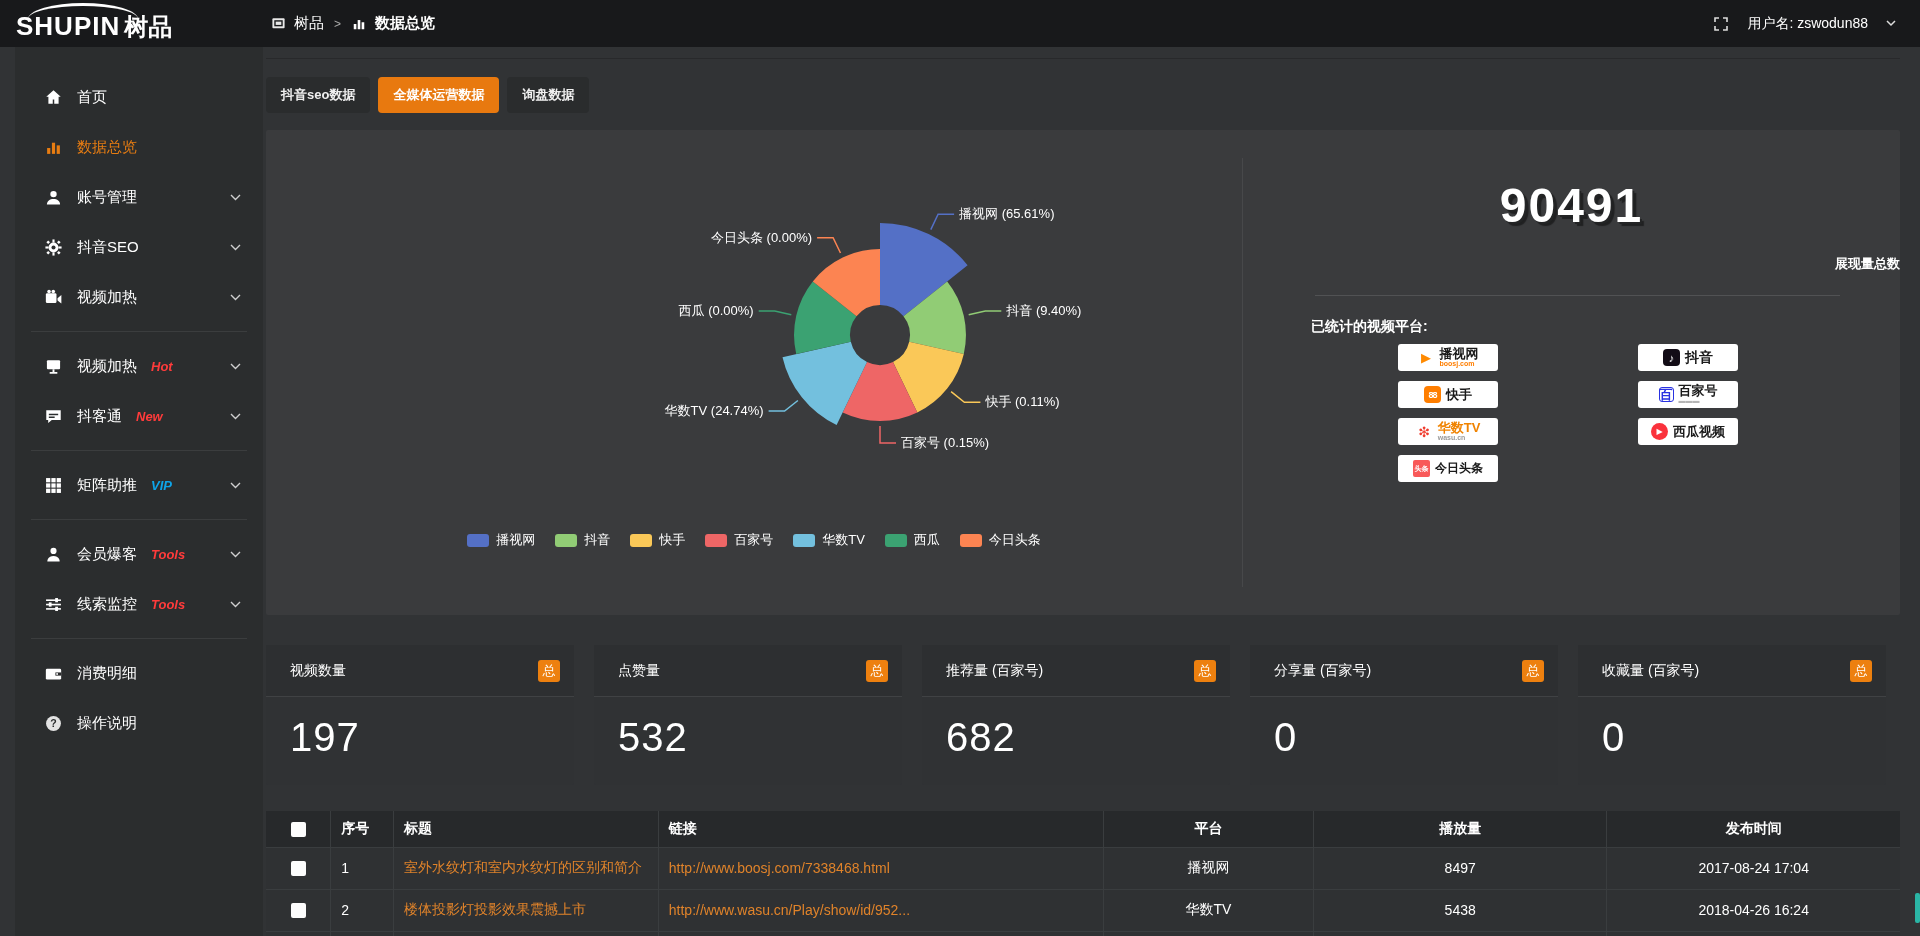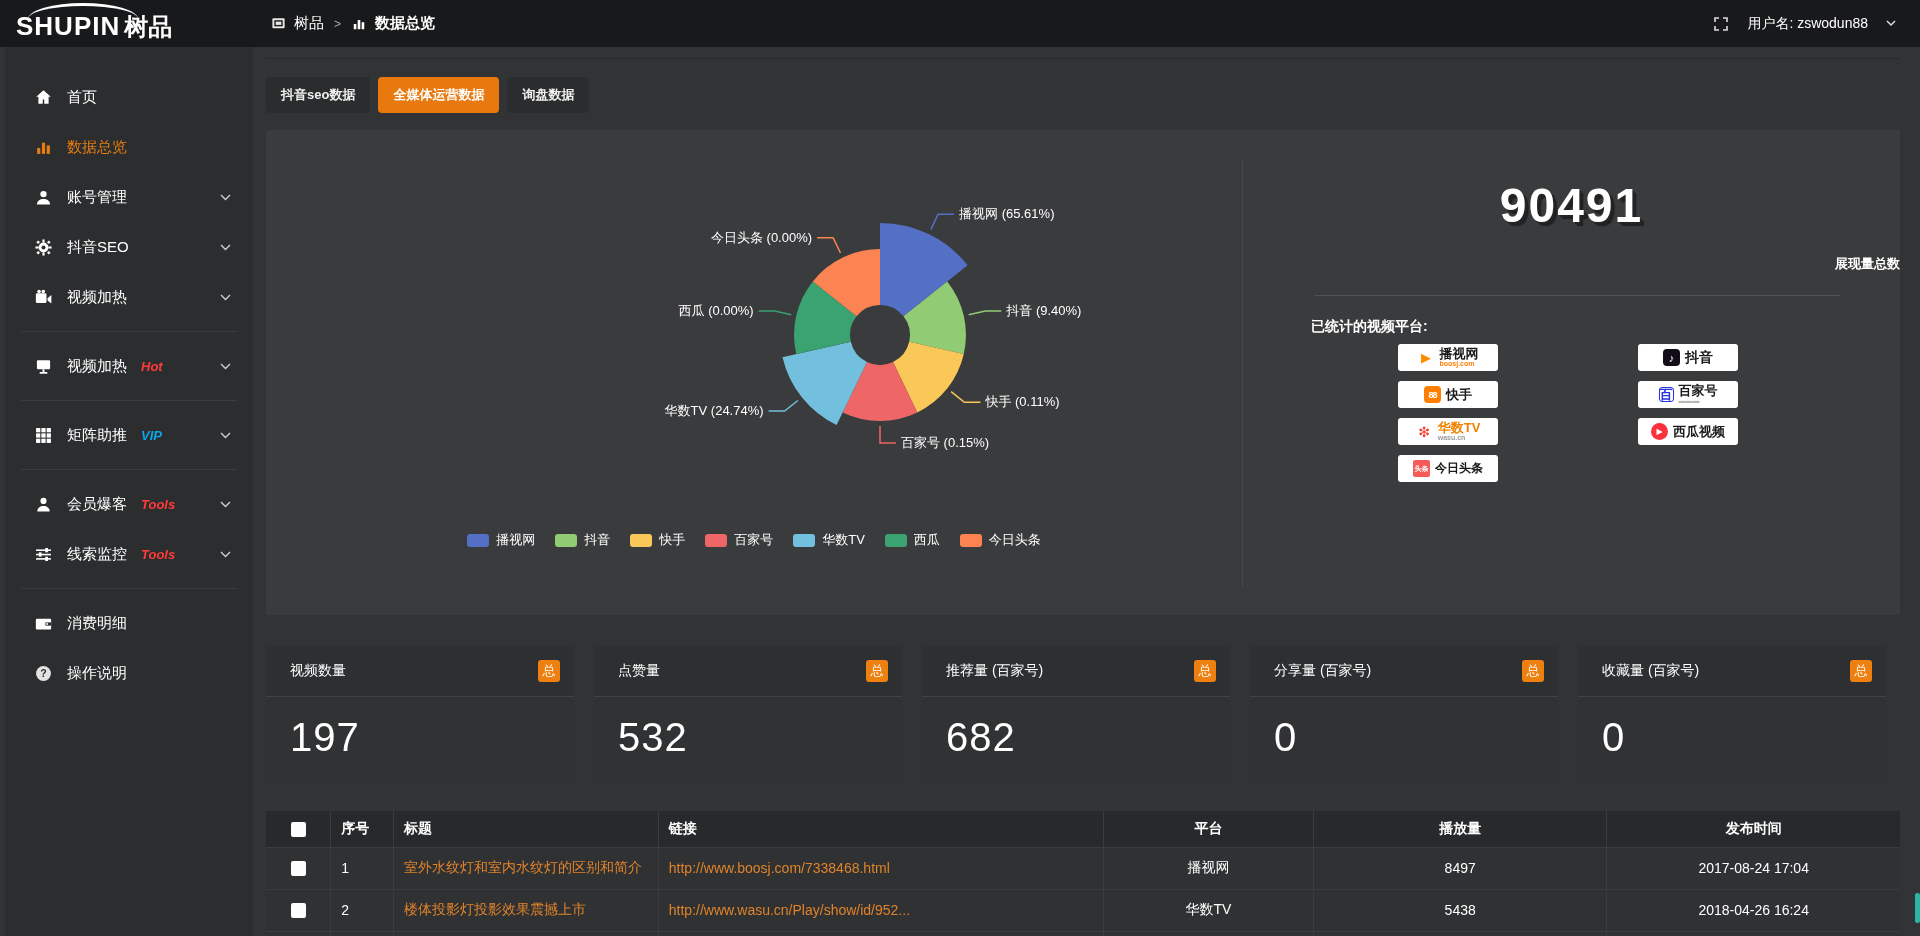--- a/index.html
+++ b/index.html
@@ -15,21 +15,21 @@
   .logo-en { font-size:26px; font-weight:800; letter-spacing:1px; margin-top:6px; }
   .logo-cn { font-size:24px; font-weight:800; margin-top:6px; }
   .breadcrumb { display:flex; align-items:center; gap:8px; margin-left:22px; font-size:15px; }
   .breadcrumb .sep { color:#aaa; font-size:12px; margin:0 2px; }
   .breadcrumb .cur { font-weight:bold; }
   .crumb-ico { display:inline-flex; width:16px; height:16px; align-items:center; justify-content:center; }
   .topbar-right { margin-left:auto; display:flex; align-items:center; gap:18px; padding-right:24px; font-size:14px; }
   .user-entry { display:flex; align-items:center; gap:18px; cursor:pointer; }
 
   
-  .sidebar { position:fixed; left:5px; top:47px; width:248px; height:889px; background:#2b2d2e; padding-top:25px; z-index:20; }
+  .sidebar { position:fixed; left:15px; top:47px; width:248px; height:889px; background:#2b2d2e; padding-top:25px; z-index:20; }
   .s-item { height:50px; display:flex; align-items:center; padding:0 22px 0 30px; font-size:15px; cursor:pointer; }
   .s-item .s-ico { width:17px; height:17px; margin-right:15px; display:inline-flex; color:#fff; flex:none; }
   .s-item.active { color:#e87d12; }
   .s-item.active .s-ico { color:#e87d12; }
   .s-label { white-space:nowrap; }
   .s-badge { font-size:13px; font-weight:bold; font-style:italic; margin-left:14px; }
   .s-flex { flex:1; }
   .s-chev { color:#cfcfcf; display:inline-flex; }
   .s-div { height:1px; background:rgba(255,255,255,0.08); margin:9px 16px; }
 
@@ -216,20 +216,37 @@
       <div class="s-item">
         <span class="s-ico">
           <svg width="17" height="17" viewBox="0 0 16 16" fill="currentColor">
             <rect x="1.8" y="2" width="12.4" height="8.6" rx="1"></rect>
             <rect x="7.1" y="10.6" width="1.8" height="2.6"></rect>
             <rect x="4.4" y="13.2" width="7.2" height="1.6"></rect>
           </svg>
         </span>
         <span class="s-label">视频加热</span>
         <span class="s-badge" style="color:#ff3b3b">Hot</span>
+        <span class="s-flex"></span>
+        <span class="s-chev">
+          <svg width="11" height="7" viewBox="0 0 11 7" fill="none" stroke="#cfcfcf" stroke-width="1.4">
+            <path d="M1 1l4.5 4.5L10 1"></path>
+          </svg>
+        </span>
+      </div>
+      <div class="s-item">
+        <span class="s-ico">
+          <svg width="17" height="17" viewBox="0 0 16 16" fill="currentColor">
+            <path d="M1.2 2h13.6v9.2H6.4l-3.4 3v-3H1.2z"></path>
+            <rect x="3.6" y="5.4" width="8.8" height="1.4" fill="#2b2d2e"></rect>
+            <rect x="3.6" y="8" width="5.5" height="1.4" fill="#2b2d2e"></rect>
+          </svg>
+        </span>
+        <span class="s-label">抖客通</span>
+        <span class="s-badge" style="color:#ff3b3b">New</span>
         <span class="s-flex"></span>
         <span class="s-chev">
           <svg width="11" height="7" viewBox="0 0 11 7" fill="none" stroke="#cfcfcf" stroke-width="1.4">
             <path d="M1 1l4.5 4.5L10 1"></path>
           </svg>
         </span>
       </div>
       <div class="s-div"></div>
       <div class="s-item">
         <span class="s-ico">

